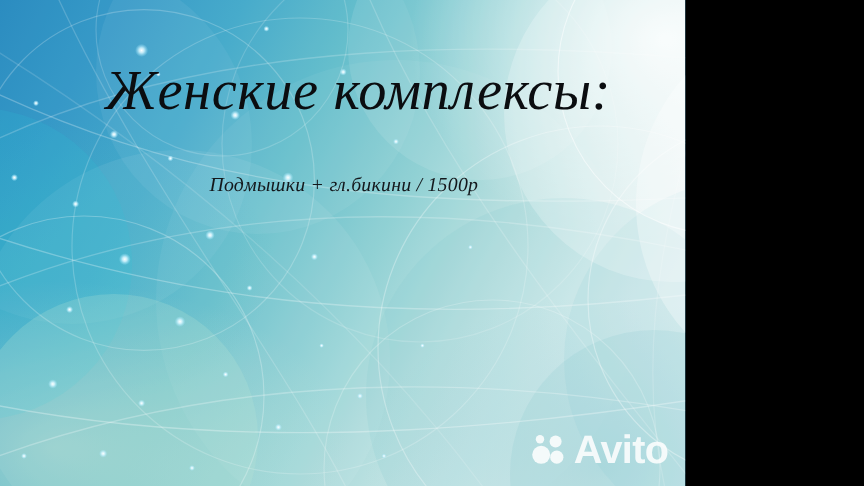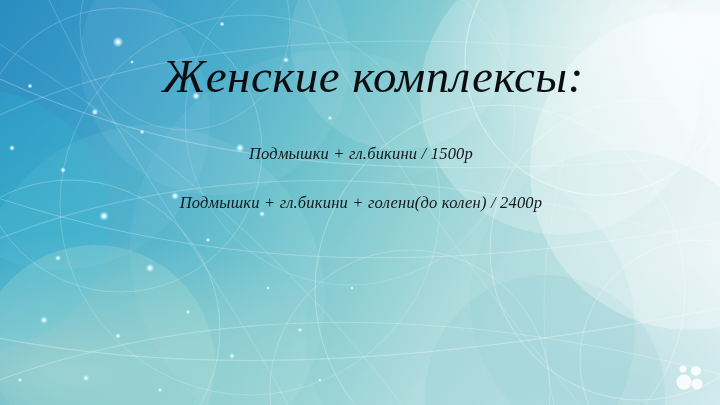--- a/index.html
+++ b/index.html
@@ -2,21 +2,21 @@
 <html><head>
 <meta charset="utf-8">
 <style>
   html, body {
     margin: 0;
     padding: 0;
     background: #000;
   }
   #slide {
     position: relative;
-    width: 720px;
+    width: 571px;
     height: 405px;
     overflow: hidden;
     font-family: "Liberation Serif", "DejaVu Serif", serif;
     background: #2c90c2;
   }
 
   
   .bg-layer {
     position: absolute;
     inset: 0;
@@ -212,26 +212,26 @@
       </g>
     </g>
   </svg>
 
   <div class="content">
 
     <div class="title">Женские комплексы:</div>
 
     <div class="lines">
       <div class="price-line">Подмышки + гл.бикини / 1500р</div>
-      <div class="price-line">Подмышки + гл.бикини + голени(до колен) / 2400р</div>
     </div>
   </div>
 
   <div class="watermark">
     <svg class="wm-icon" width="30" height="26" viewBox="0 0 30 26" aria-hidden="true">
       <circle cx="8" cy="17" r="7.5" fill="rgba(255,255,255,0.92)"></circle>
       <circle cx="21" cy="19" r="5.5" fill="rgba(255,255,255,0.92)"></circle>
       <circle cx="20" cy="6" r="5" fill="rgba(255,255,255,0.92)"></circle>
       <circle cx="7" cy="4" r="3.5" fill="rgba(255,255,255,0.92)"></circle>
     </svg>
+    <span class="wm-text">Avito</span>
   </div>
 
 </div>
 
 </body></html>

